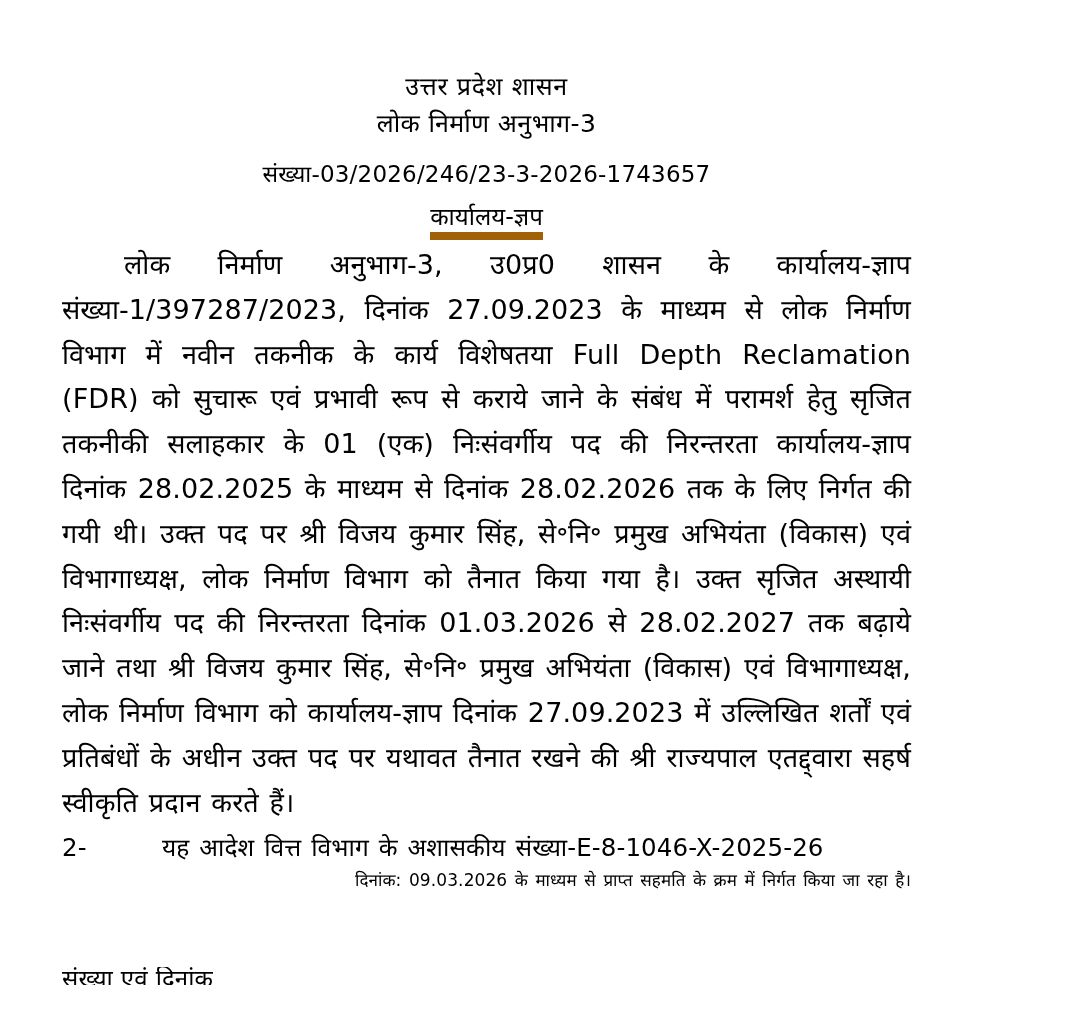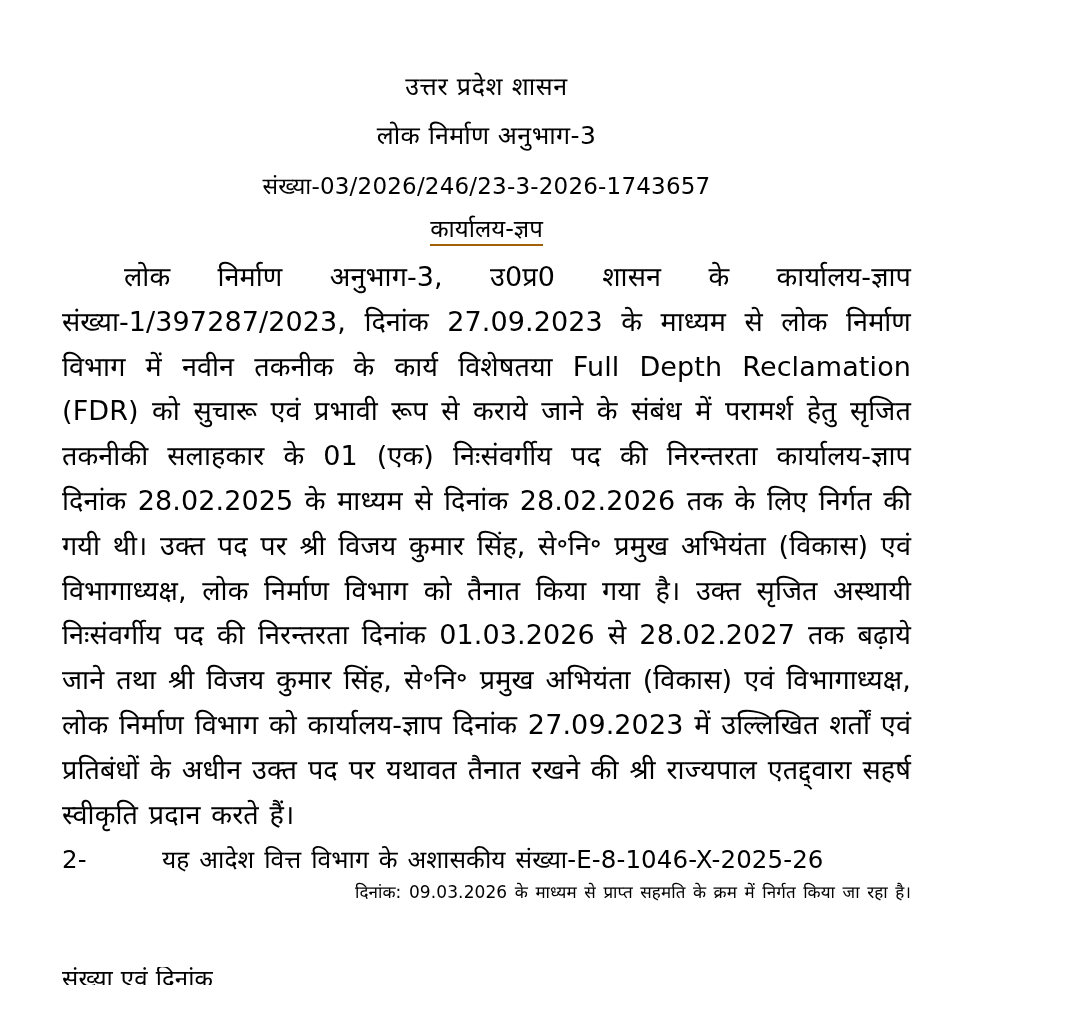--- a/index.html
+++ b/index.html
@@ -28,41 +28,41 @@
   }
   .hdr-1 {
     font-size: 25px;
     letter-spacing: 0.6px;
     line-height: 1.35;
   }
   .hdr-2 {
     font-size: 25px;
     letter-spacing: 0.4px;
     line-height: 1.4;
-    margin-top: 14px;
+    margin-top: 2px;
   }
   .hdr-3 {
     font-size: 23px;
     letter-spacing: 0.2px;
     margin-top: 18px;
     line-height: 1.35;
   }
   .hdr-4 {
     font-size: 23px;
     letter-spacing: 0.2px;
     margin-top: 4px;
     line-height: 1.35;
   }
   .subject {
     font-size: 24px;
     margin-top: 12px;
     line-height: 1.3;
   }
   .subject span {
-    border-bottom: 2px solid #a16207;
+    border-bottom: 8px solid #a16207;
     padding-bottom: 1px;
   }
 
   .body-text {
     font-size: 27px;
     line-height: 1.66;
     text-align: justify;
     text-align-last: left;
     margin-top: 10px;
     letter-spacing: 0.1px;

